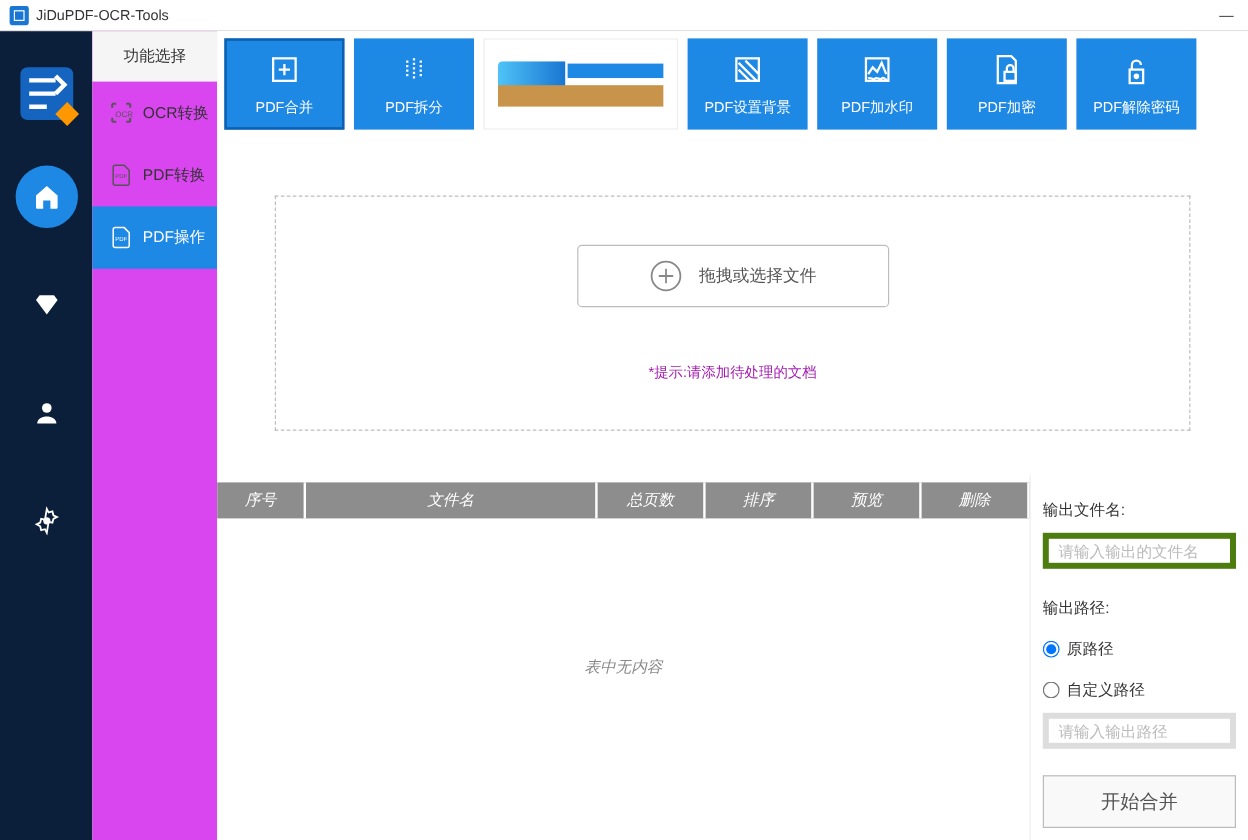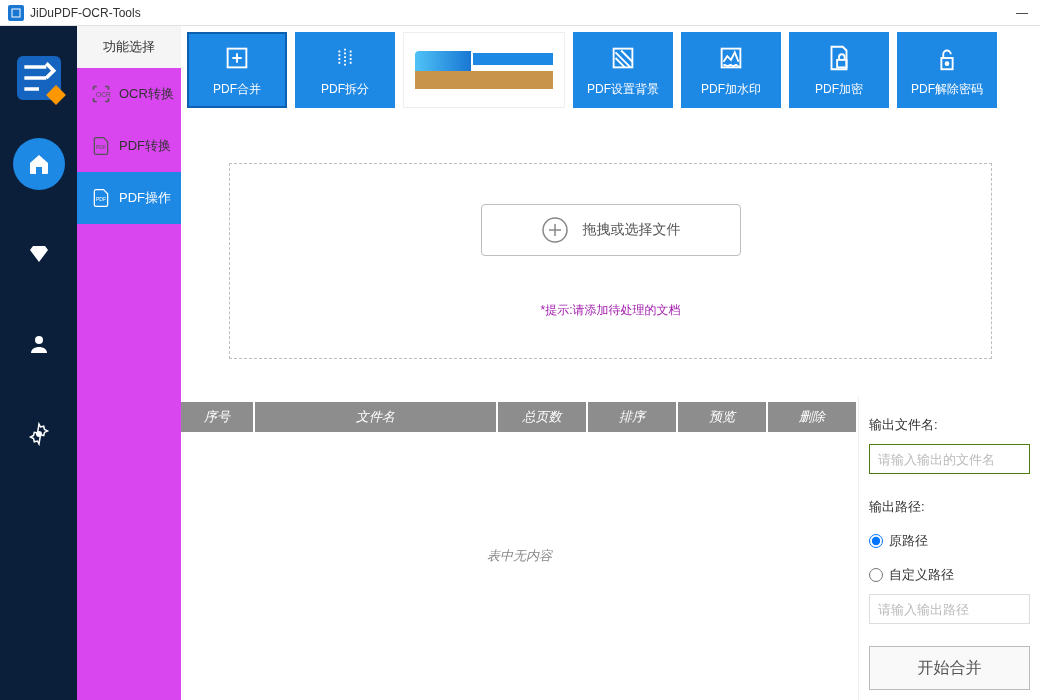--- a/index.html
+++ b/index.html
@@ -60,21 +60,21 @@
 .th-sort { width: 90px; }
 .th-view { width: 90px; }
 .th-del { width: 90px; border-right: none; }
 .table-body { height: 248px; display: flex; align-items: center; justify-content: center; color: #888; font-size: 13px; }
 
 
 .bottom { display: flex; flex: 1; }
 .table-area { flex: 1; display: flex; flex-direction: column; font-style: italic; }
 .right-panel { width: 182px; border-left: 1px solid #eee; padding: 16px 10px 10px 10px; display: flex; flex-direction: column; gap: 10px; font-size: 13px; color: #333; }
 .right-panel .label { font-weight: normal; margin-top: 4px; }
-.right-panel input[type=text] { width: 100%; height: 30px; border: 1px solid #4d7c0f; padding: 0 8px; font-size: 13px; color: #333; }
+.right-panel input[type=text] { width: 100%; height: 30px; border: 5px solid #4d7c0f; padding: 0 8px; font-size: 13px; color: #333; }
 .right-panel input[type=text]::placeholder { color: #bbb; }
 .right-panel input.disabled { background: #fff; color: #ccc; border-color: #ddd; }
 .radio-row { display: flex; align-items: center; gap: 6px; margin-top: 6px; }
 .radio-row input { width: 14px; height: 14px; }
 .start-btn { margin-top: auto; height: 44px; border: 1px solid #bbb; background: #f9f9f9; display: flex; align-items: center; justify-content: center; font-size: 16px; color: #555; cursor: pointer; }
 </style>
 </head>
 <body>
 
 <div class="titlebar">

